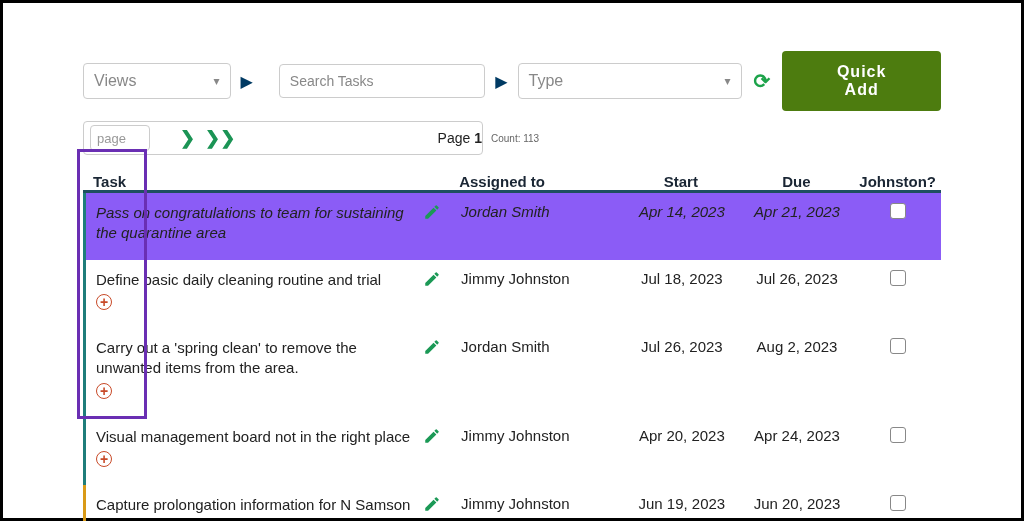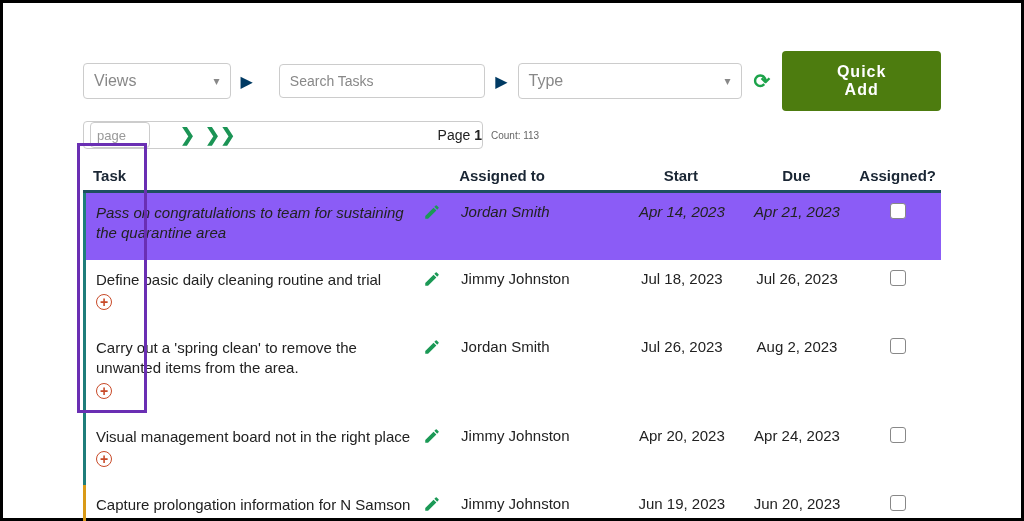--- a/index.html
+++ b/index.html
@@ -9,32 +9,32 @@
   .toolbar1 { margin-bottom:10px; }
   .select-box { border:1px solid #ccc; border-radius:4px; color:#888; padding:8px 10px; display:flex; align-items:center; justify-content:space-between; background:#fff; cursor:pointer; }
   .select-box .caret { font-size:12px; color:#888; }
   .views-box { width:150px; }
   .type-box { width:228px; }
   .search-input { width:210px; border:1px solid #ccc; border-radius:4px; padding:8px 10px; color:#333; font-size:14px;margin-left:16px; }
   .search-input::placeholder { color:#888; }
   .play-btn { color:#003a63; font-size:16px; cursor:pointer; padding:0 2px; }
   .refresh-btn { color:#1ca34a; font-size:20px; font-weight:bold; cursor:pointer; padding:0 4px; }
   .quick-add { background:#4d7c0f; color:#fff; border:none; border-radius:4px; font-weight:bold; padding:12px 36px; font-size:16px; letter-spacing:1px; cursor:pointer; margin-left:auto; }
-  .pager-box { border:1px solid #ccc; border-radius:4px; display:flex; align-items:center; height:28px; width:400px; }
+  .pager-box { border:1px solid #ccc; border-radius:4px; display:flex; align-items:center; height:34px; width:400px; }
   .page-input-wrap { border:1px solid #ccc; border-radius:4px; width:60px; height:26px; margin-left:6px; display:flex; align-items:center; }
   .page-input { border:none; width:100%; font-size:13px; color:#333; padding:0 6px; outline:none; }
   .page-input::placeholder { color:#999; }
   .pager-arrows { color:#1b9455; font-size:18px; display:flex; gap:10px; margin-left:30px; font-weight:bold; }
   .pager-arrows span { cursor:pointer; }
   .page-label { margin-left:auto; margin-right:0; color:#222; font-size:14px; }
   .page-label b { font-weight:bold; }
   .count-label { color:#666; font-size:10px; }
 
   .table-wrap { margin-top:18px; position:relative; }
-  .table-header { display:flex; align-items:flex-end; border-bottom:3px solid #1f4f60; font-weight:bold; color:#1a2634; font-size:15px; padding-bottom:6px; }
+  .table-header { display:flex; align-items:flex-end; border-bottom:3px solid #1f4f60; font-weight:bold; color:#1a2634; font-size:15px; }
   .col-task { width:350px; padding-left:10px; }
   .col-edit { width:40px; }
   .col-assigned { width:170px; }
   .col-start { width:120px; text-align:center; }
   .col-due { width:120px; text-align:center; }
   .col-comp { width:90px; text-align:center; }
 
   .row { display:flex; border-left:3px solid #1f7d7a; padding:10px 0 16px 0; position:relative; }
   .row.orange { border-left:3px solid #d99a17; }
   .row-cell { color:#222; font-size:15px; }
@@ -90,21 +90,21 @@
   </div>
 
   <div class="table-wrap">
 
     <div class="table-header">
       <div class="col-task">Task</div>
       <div class="col-edit"></div>
       <div class="col-assigned">Assigned to</div>
       <div class="col-start">Start</div>
       <div class="col-due">Due</div>
-      <div class="col-comp">Assigned?</div>
+      <div class="col-comp">Johnston?</div>
     </div>
 
     <div id="rows-container">
         <div class="row highlight">
           <div class="row-cell col-task">
             <div>Pass on congratulations to team for sustaining the quarantine area</div>
           </div>
           <div class="row-cell col-edit"><span class="edit-icon"><svg class="pencil-svg" viewBox="0 0 24 24">
                 <path fill="#1b9956" d="M3 17.25V21h3.75L17.81 9.94l-3.75-3.75L3 17.25zM20.71 7.04a1 1 0 0 0 0-1.41l-2.34-2.34a1 1 0 0 0-1.41 0l-1.83 1.83 3.75 3.75 1.83-1.83z"></path>
               </svg></span></div>

